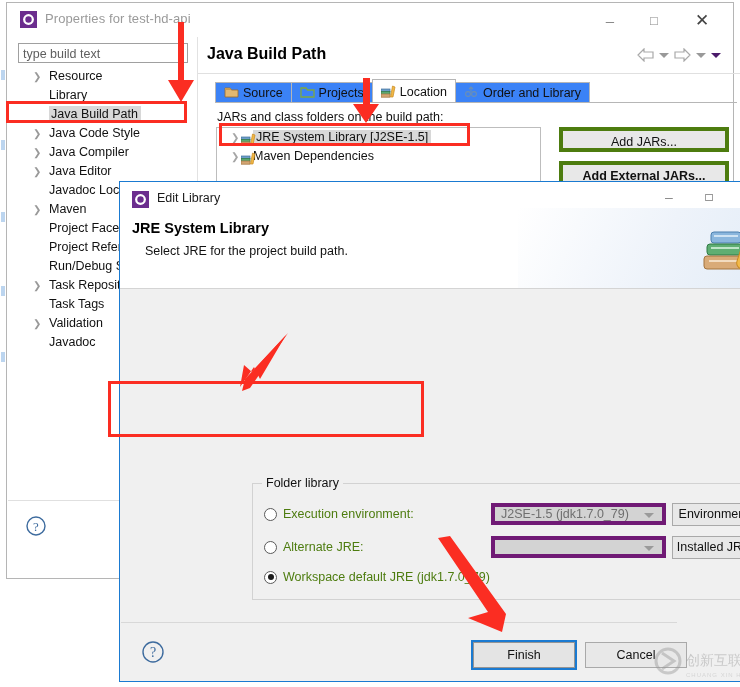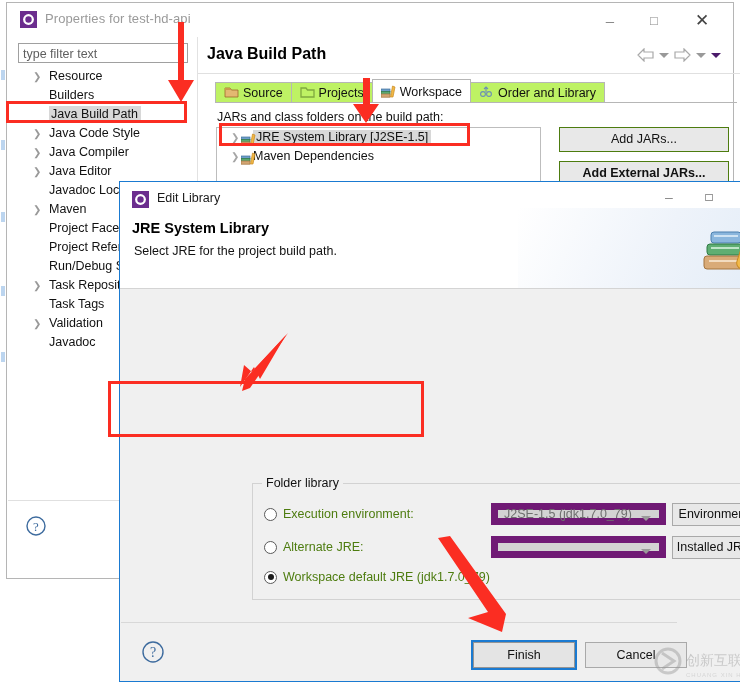--- a/index.html
+++ b/index.html
@@ -51,37 +51,37 @@
      font-family:"Liberation Sans",sans-serif;}
   #pane-nav{position:absolute;right:12px;top:42px;height:20px;display:flex;align-items:center;gap:5px;}
   .nav-arrow{width:17px;height:14px;}
   .nav-caret{width:0;height:0;border-left:5px solid transparent;border-right:5px solid transparent;
      border-top:5px solid #999;}
   .nav-caret.dark{border-top-color:#4b1b6b;}
   #pane-hr{position:absolute;left:191px;top:70px;width:548px;height:1px;background:#e0e0e0;}
 
   
   #tabs{position:absolute;left:208px;top:76px;height:24px;display:flex;align-items:flex-end;}
-  .tab{height:21px;border:1px solid #b6b6b6;border-bottom:none;background:#bef264;
+  .tab{height:21px;border:1px solid #b6b6b6;border-bottom:none;background:#3b82f6;
      display:flex;align-items:center;gap:4px;padding:0 8px;font-size:12.5px;color:#111;
      margin-right:-1px;box-sizing:border-box;}
   .tab.active{background:#ffffff;height:24px;}
   #tabs-underline{position:absolute;left:208px;top:99px;width:522px;height:1px;background:#b6b6b6;}
 
   #jars-label{position:absolute;left:210px;top:107px;font-size:12.5px;color:#111;}
   #jars-list{position:absolute;left:209px;top:124px;width:325px;height:62px;
      border:1px solid #bdbdbd;background:#fff;box-sizing:border-box;}
   .jar-row{position:relative;height:19px;line-height:19px;font-size:12.5px;padding-left:36px;color:#111;}
   .jar-row .arw{position:absolute;left:14px;top:0;color:#a5a5a5;font-size:10px;line-height:19px;}
   .jar-row .bico{position:absolute;left:24px;top:3px;}
   .jar-row.sel .lbl{background:#d8d8d8;padding:0 3px;margin-top:8px;}
 
   
   .side-btn{position:absolute;left:552px;width:170px;height:25px;background:#e8e8e8;
-     border:1px solid #4d7c0f;box-sizing:border-box;text-align:center;font-size:12.5px;
+     border:4px solid #4d7c0f;box-sizing:border-box;text-align:center;font-size:12.5px;
      line-height:23px;color:#111;}
   #btn-apply{position:absolute;left:552px;top:461px;width:170px;height:25px;background:#e8e8e8;
      border:1px solid #b0b0b0;box-sizing:border-box;text-align:center;font-size:12.5px;line-height:23px;}
   #props-footer-sep{position:absolute;left:1px;top:497px;width:726px;height:1px;background:#e0e0e0;}
   #props-help{position:absolute;left:18px;top:512px;width:22px;height:22px;}
   #btn-cancel-main{position:absolute;left:620px;top:516px;width:102px;height:26px;background:#e8e8e8;
      border:1px solid #b0b0b0;box-sizing:border-box;text-align:center;font-size:12.5px;line-height:24px;}
 
   
   #bg-bottom{position:absolute;left:0;top:560px;width:740px;height:127px;background:#fff;}
@@ -95,35 +95,35 @@
     border-bottom:1px solid #d4d4d4;box-sizing:border-box;overflow:hidden;}
   #dlg-head-grad{position:absolute;right:0;top:26px;width:260px;height:80px;
     background:linear-gradient(115deg,#ffffff 0%,#eef3fa 55%,#e2ecf7 100%);}
   #dlg-icon{position:absolute;left:12px;top:9px;width:17px;height:17px;}
   #dlg-title{position:absolute;left:37px;top:9px;font-size:12.5px;color:#1a1a1a;}
   .dlg-win-btn{position:absolute;top:2px;width:40px;height:26px;text-align:center;color:#333;}
   #dlg-min{right:89px;font-size:14px;line-height:26px;color:#8d8d8d;}
   #dlg-max{right:49px;font-size:12px;line-height:26px;}
   #dlg-close{right:7px;font-size:16px;line-height:26px;}
   #dlg-h1{position:absolute;left:12px;top:38px;font-size:14.5px;font-weight:bold;color:#000;}
-  #dlg-sub{position:absolute;left:14px;top:62px;font-size:12.5px;color:#111;}
+  #dlg-sub{position:absolute;left:25px;top:62px;font-size:12.5px;color:#111;}
   #books{position:absolute;right:14px;top:38px;width:62px;height:58px;}
 
   
   #grp{position:absolute;left:132px;top:301px;width:532px;height:117px;
      border:1px solid #d2d2d2;box-sizing:border-box;}
   #grp-label{position:absolute;left:142px;top:294px;background:#f0f0f0;padding:0 4px;
      font-size:12.5px;color:#111;}
   .radio-row{position:absolute;left:0;height:22px;display:flex;align-items:center;}
   .radio{width:13px;height:13px;border:1px solid #5a5a5a;border-radius:50%;box-sizing:border-box;
      background:#fff;position:relative;flex:none;}
   .radio.on::after{content:"";position:absolute;left:2.5px;top:2.5px;width:6px;height:6px;
      border-radius:50%;background:#1a1a1a;}
   .radio-label{margin-left:6px;font-size:12.5px;color:#4d7c0f;white-space:nowrap;}
-  .combo{position:absolute;height:22px;background:#d3d3d3;border:7px solid #701a75;
+  .combo{position:absolute;height:22px;background:#d3d3d3;border:4px solid #701a75;
      box-sizing:border-box;display:flex;align-items:center;}
   .combo .val{font-size:12.5px;color:#6f6f6f;padding-left:6px;}
   .combo .cv{position:absolute;right:8px;top:6px;width:0;height:0;
      border-left:5px solid transparent;border-right:5px solid transparent;border-top:5px solid #9a9a9a;}
   .dlg-side-btn{position:absolute;left:552px;width:100px;height:23px;background:#e8e8e8;
      border:1px solid #a9a9a9;box-sizing:border-box;text-align:center;font-size:12.5px;
      line-height:21px;color:#111;}
 
   #dlg-footer-sep{position:absolute;left:1px;top:440px;width:556px;height:1px;background:#d8d8d8;}
   #dlg-help{position:absolute;left:21px;top:458px;width:24px;height:24px;}
@@ -178,25 +178,25 @@
         <span>–</span>
       </div>
     <div class="win-btn" id="props-max">
         <span>□</span>
       </div>
     <div class="win-btn" id="props-close">
         <span>✕</span>
       </div>
   </div>
 
-  <div id="filter-box">type filter text</div>
+  <div id="filter-box">type build text</div>
 
   <div id="tree">
       <div class="tree-item"><span class="arw">❯</span><span class="lbl">Resource</span></div>
-      <div class="tree-item"><span class="lbl">Builders</span></div>
+      <div class="tree-item"><span class="lbl">Library</span></div>
       <div class="tree-item sel"><span class="lbl">Java Build Path</span></div>
       <div class="tree-item"><span class="arw">❯</span><span class="lbl">Java Code Style</span></div>
       <div class="tree-item"><span class="arw">❯</span><span class="lbl">Java Compiler</span></div>
       <div class="tree-item"><span class="arw">❯</span><span class="lbl">Java Editor</span></div>
       <div class="tree-item"><span class="lbl">Javadoc Location</span></div>
       <div class="tree-item"><span class="arw">❯</span><span class="lbl">Maven</span></div>
       <div class="tree-item"><span class="lbl">Project Facets</span></div>
       <div class="tree-item"><span class="lbl">Project References</span></div>
       <div class="tree-item"><span class="lbl">Run/Debug Settings</span></div>
       <div class="tree-item"><span class="arw">❯</span><span class="lbl">Task Repositories</span></div>
@@ -235,21 +235,21 @@
           </svg></span>
         <span>Projects</span>
       </div>
       <div class="tab active">
         <span><svg width="15" height="13" viewBox="0 0 15 13" style="vertical-align:-2px">
             <rect x="0" y="4" width="9" height="3" fill="#6d9ec9" stroke="#3f6f9c" stroke-width=".7"></rect>
             <rect x="0" y="6.5" width="9" height="3" fill="#5aa870" stroke="#2f7a44" stroke-width=".7"></rect>
             <rect x="0" y="9" width="9" height="3.2" fill="#d2a573" stroke="#a3743f" stroke-width=".7"></rect>
             <path d="M9.5 12 L11.5 1 L14 2 L12 12 Z" fill="#f0b845" stroke="#c98a22" stroke-width=".7"></path>
           </svg></span>
-        <span>Workspace</span>
+        <span>Location</span>
       </div>
       <div class="tab">
         <span><svg width="15" height="13" viewBox="0 0 15 13">
             <circle cx="4" cy="9" r="2.4" fill="none" stroke="#6b8fb5" stroke-width="1.1"></circle>
             <circle cx="10" cy="9" r="2.4" fill="none" stroke="#6b8fb5" stroke-width="1.1"></circle>
             <path d="M7 7 L7 2 M5 4 L7 2 L9 4" fill="none" stroke="#6b8fb5" stroke-width="1.1"></path>
           </svg></span>
         <span>Order and Library</span>
       </div>
     </div>

